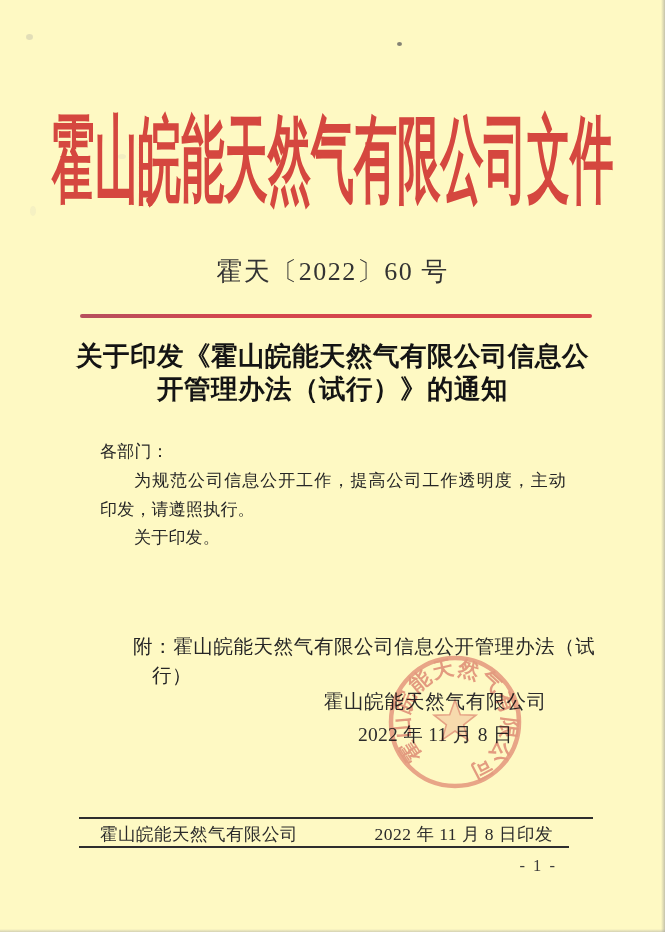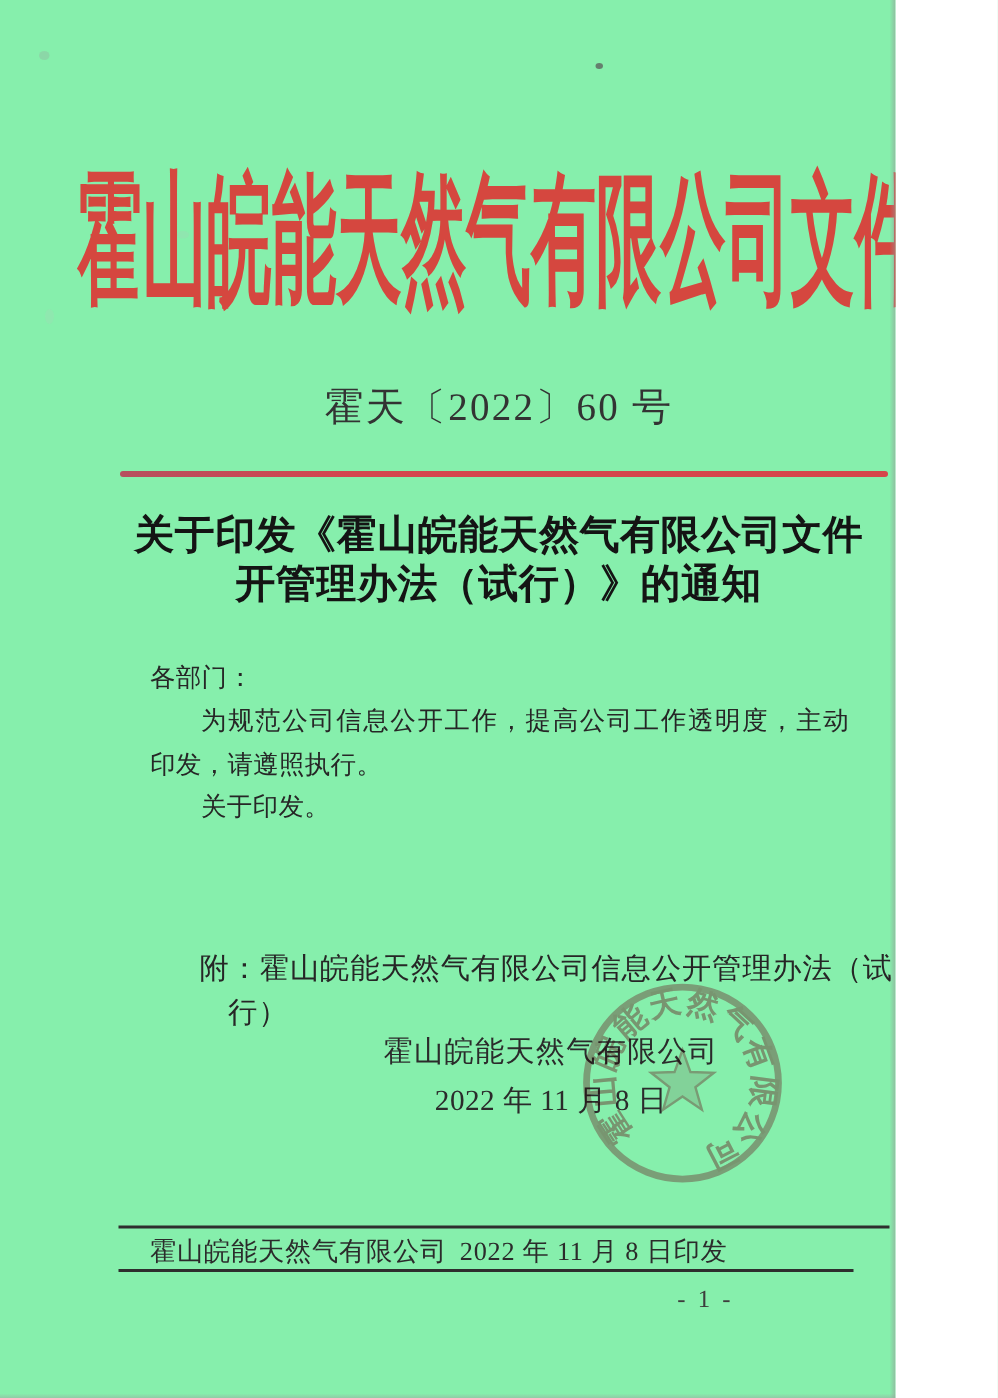--- a/index.html
+++ b/index.html
@@ -1,20 +1,20 @@
 <!DOCTYPE html>
 <html><head>
 <meta charset="utf-8">
 <style>
   html, body { margin: 0; padding: 0; background: #ffffff; }
   .page {
     position: relative;
-    width: 597px;
+    width: 665px;
     height: 932px;
-    background: #86efac;
+    background: #fef9c3;
     overflow: hidden;
     font-family: "Liberation Serif", "DejaVu Serif", serif;
     color: #262626;
   }
   
   .scan-edge-right {
     position: absolute; top: 0; right: 0; width: 4px; height: 100%;
     background: linear-gradient(to left, rgba(150,150,150,.55), rgba(200,200,200,0));
   }
   .scan-edge-bottom {
@@ -113,21 +113,21 @@
 
   <div class="letterhead">
     <span>霍山皖能天然气有限公司文件</span>
   </div>
 
   <div class="doc-number">霍天〔2022〕60 号</div>
 
   <div class="red-divider"></div>
 
   <div class="subject">
-    <div>关于印发《霍山皖能天然气有限公司文件</div>
+    <div>关于印发《霍山皖能天然气有限公司信息公</div>
     <div>开管理办法（试行）》的通知</div>
   </div>
 
   <div class="letter-body">
     <div>各部门：</div>
     <div class="indent stretch">为规范公司信息公开工作，提高公司工作透明度，主动</div>
     <div>印发，请遵照执行。</div>
     <div class="indent">关于印发。</div>
   </div>
 

